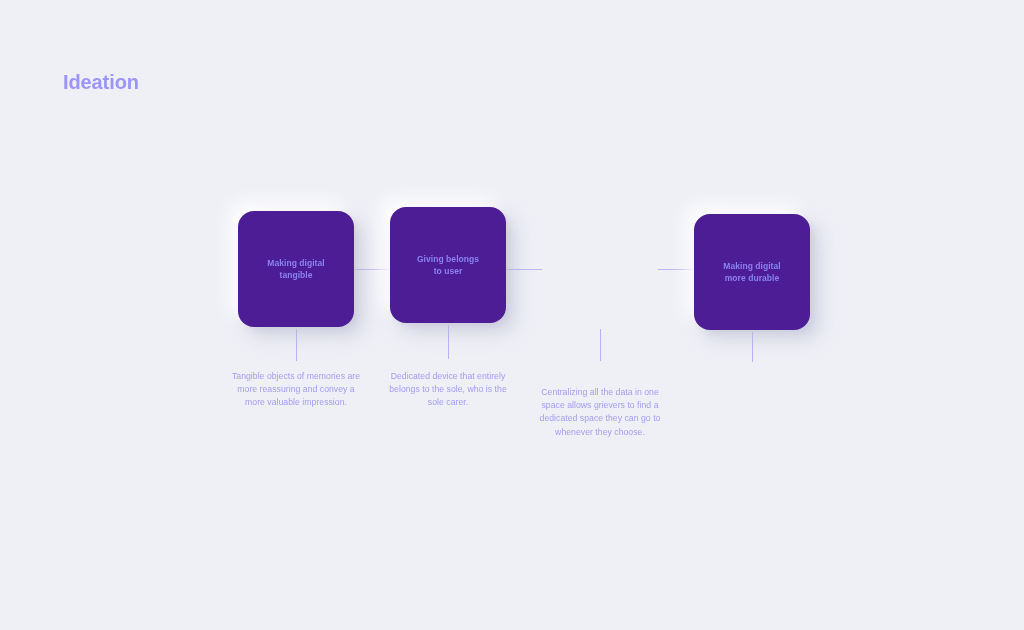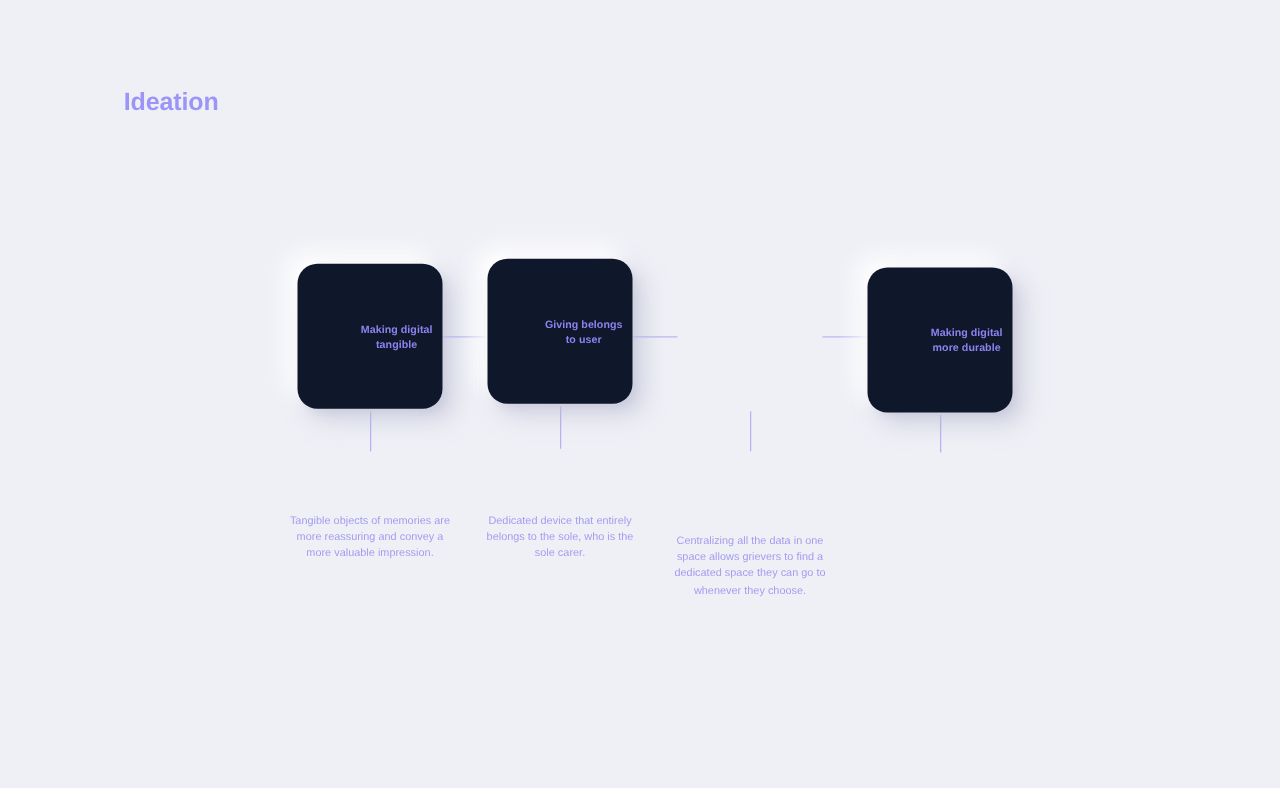--- a/index.html
+++ b/index.html
@@ -27,47 +27,46 @@
   .page-title {
     position: absolute;
     left: 63px;
     top: 69px;
     font-size: 20px;
     font-weight: bold;
     letter-spacing: -0.1px;
     color: #9c94f6;
     line-height: 26px;
     white-space: nowrap;
-    margin-left: 36px;
   }
 
   
   .flow {
     position: absolute;
     left: 0;
     top: 0;
     width: 1024px;
     height: 630px;
   }
 
   
   .node {
     position: absolute;
     width: 116px;
     height: 116px;
     border-radius: 16px;
-    background: #0f172a;
+    background: #4c1d95;
     box-shadow:
       9px 9px 18px rgba(180, 183, 206, 0.55),
       -9px -9px 18px rgba(255, 255, 255, 0.95),
       2px 2px 5px rgba(184, 187, 210, 0.30),
       -2px -2px 5px rgba(255, 255, 255, 0.75);
     display: flex;
     align-items: center;
-    justify-content: flex-end;
+    justify-content: center;
   }
 
   .node-label {
     font-size: 8.5px;
     font-weight: bold;
     line-height: 12.5px;
     text-align: center;
     color: #8c83f0;
     letter-spacing: 0.05px;
     padding: 0 8px;
@@ -103,21 +102,20 @@
   .v-link-4 { left: 752px; top: 332px; height: 30px; }
 
   
   .desc {
     position: absolute;
     font-size: 8.7px;
     line-height: 13.2px;
     text-align: center;
     color: #a49cf0;
     letter-spacing: 0.02px;
-    margin-top: 40px;
   }
   .desc-1 { left: 231px; top: 370px; width: 130px; }
   .desc-2 { left: 383px; top: 370px; width: 130px; }
   .desc-3 { left: 531px; top: 386px; width: 138px; }
   .desc-4 { left: 683px; top: 370px; width: 138px; }
 </style>
 </head>
 <body>
 
 <div class="canvas">

